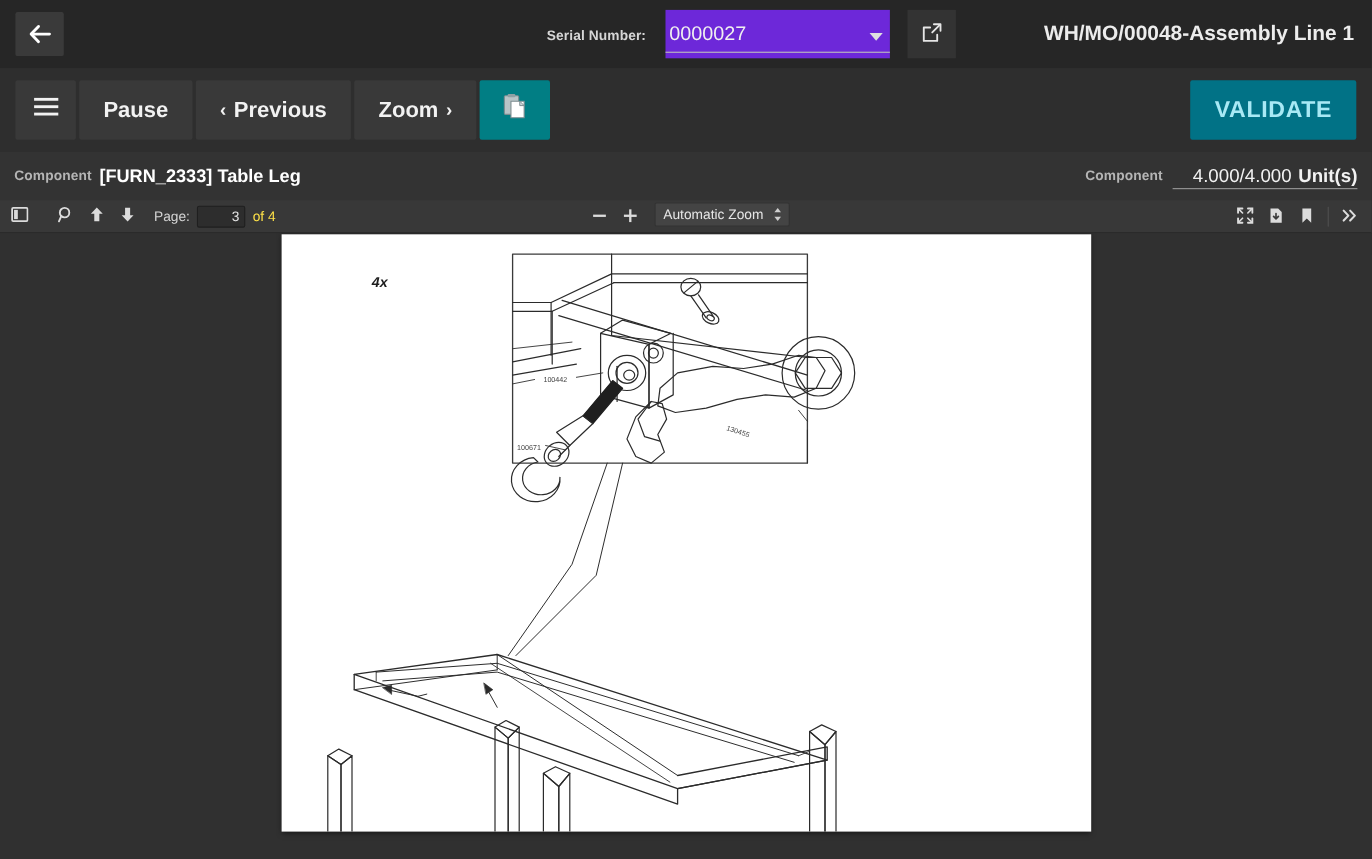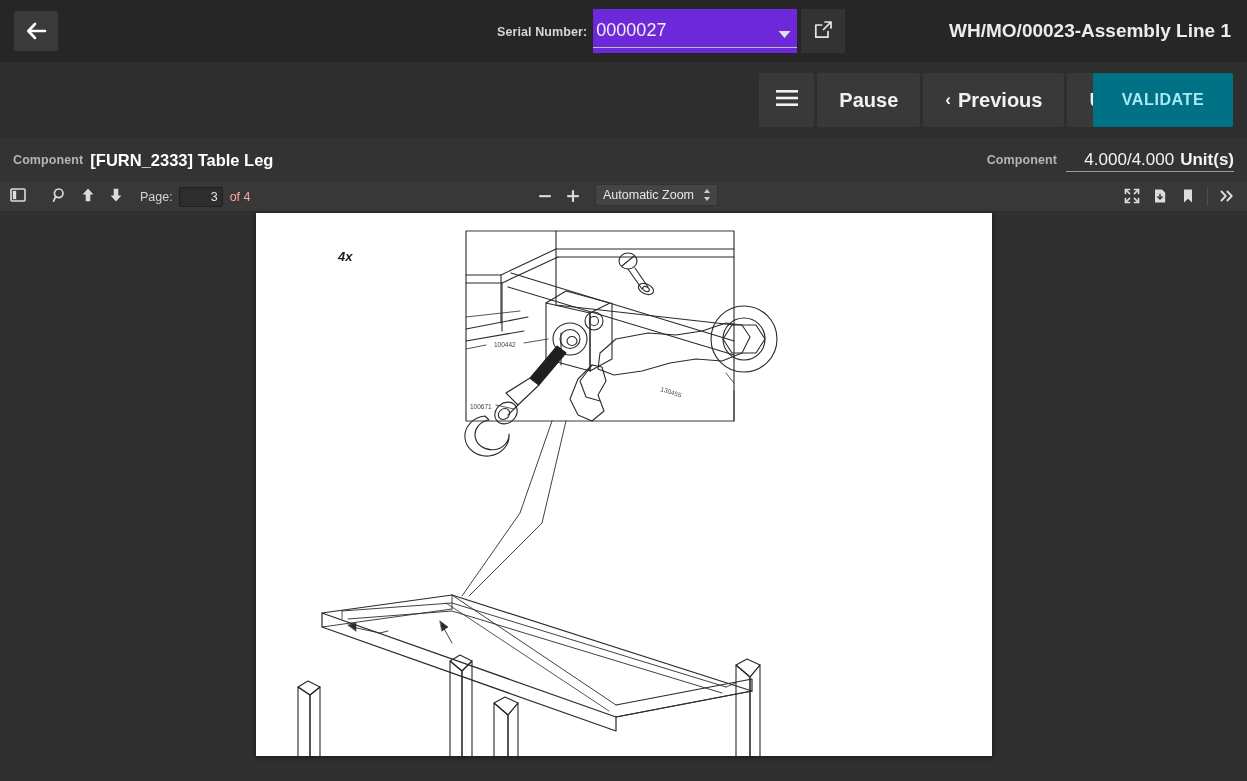--- a/index.html
+++ b/index.html
@@ -54,20 +54,21 @@
     margin-left: 14px;
     white-space: nowrap;
     letter-spacing: 0.1px;
   }
   .serial-group {
     position: absolute;
     left: 497px; top: 9px;
     display: flex;
     align-items: flex-start;
     height: 44px;
+    gap: 12px;
   }
   .serial-label {
     color: #d6d6d6;
     font-size: 12.5px;
     font-weight: bold;
     margin-top: 16px;
     white-space: nowrap;
     letter-spacing: 0.1px;
   }
   .serial-input-wrap {
@@ -123,21 +124,20 @@
   
   .action-bar {
     position: absolute;
     left: 0; top: 62px;
     width: 1247px; height: 76px;
     background: #2e2e2e;
     display: flex;
     align-items: center;
     box-sizing: border-box;
     padding: 0 14px;
-    justify-content: flex-end;
   }
   .act-btn {
     height: 54px;
     background: #393939;
     border: none;
     border-radius: 2px;
     color: #f2f2f2;
     font-family: "Liberation Sans", sans-serif;
     font-size: 20px;
     font-weight: bold;
@@ -157,21 +157,21 @@
   .validate-btn {
     position: absolute;
     right: 14px; top: 11px;
     height: 54px;
     min-width: 140px;
     background: #017286;
     border: none;
     border-radius: 2px;
     color: #a8e9f5;
     font-family: "Liberation Sans", sans-serif;
-    font-size: 16px;
+    font-size: 21px;
     font-weight: bold;
     letter-spacing: 0.6px;
     cursor: pointer;
     padding: 0 22px;
   }
 
   
   .detail-bar {
     position: absolute;
     left: 0; top: 138px;
@@ -317,21 +317,21 @@
     border-radius: 2px;
     color: #e2e2e2;
     font-size: 12.5px;
     font-family: "Liberation Sans", sans-serif;
     text-align: right;
     padding: 0 4px;
     box-sizing: border-box;
     outline: none;
   }
   .page-total {
-    color: #fca5a5;
+    color: #fde047;
     font-size: 12.5px;
     margin-left: 7px;
     white-space: nowrap;
   }
   .zoom-group {
     position: absolute;
     left: 531px; top: 2px;
     display: flex;
     align-items: flex-start;
   }
@@ -415,42 +415,42 @@
         <span>
           <svg width="20" height="20" viewBox="0 0 20 20" aria-hidden="true">
             <path d="M12 2 H18 V8" stroke="#e6e6e6" stroke-width="1.7" fill="none" stroke-linecap="round" stroke-linejoin="round"></path>
             <path d="M17.6 2.4 L10.5 9.5" stroke="#e6e6e6" stroke-width="1.7" fill="none" stroke-linecap="round"></path>
             <path d="M15 11.5 V17.2 H2.8 V5 H8.6" stroke="#e6e6e6" stroke-width="1.7" fill="none" stroke-linecap="round" stroke-linejoin="round"></path>
           </svg>
         </span>
       </button>
     </div>
 
-    <div class="header-right">WH/MO/00023-Assembly Line 1</div>
+    <div class="header-right">WH/MO/00048-Assembly Line 1</div>
   </div>
 
   <div class="action-bar">
     <button class="act-btn icon-only">
       <span>
         <svg width="24" height="18" viewBox="0 0 24 18" aria-hidden="true">
           <rect x="1" y="1" width="22" height="2.6" fill="#f2f2f2"></rect>
           <rect x="1" y="7.7" width="22" height="2.6" fill="#f2f2f2"></rect>
           <rect x="1" y="14.4" width="22" height="2.6" fill="#f2f2f2"></rect>
         </svg>
       </span>
     </button>
     <button class="act-btn">
       <span>Pause</span>
     </button>
     <button class="act-btn">
       <span class="chev left">‹</span>
       <span>Previous</span>
     </button>
     <button class="act-btn">
-      <span>Unit</span>
+      <span>Zoom</span>
       <span class="chev right">›</span>
     </button>
     <button class="act-btn teal">
       <span>
         <svg width="26" height="26" viewBox="0 0 26 26" aria-hidden="true">
           <rect x="3.5" y="3" width="13" height="17" rx="1" fill="#b9c4c7" stroke="#7d8c90" stroke-width="1"></rect>
           <rect x="6.5" y="1.5" width="7" height="3" rx="1" fill="#8fa0a4"></rect>
           <path d="M9.5 8 H21.5 V23 H9.5 Z" fill="#ffffff" stroke="#7d8c90" stroke-width="1"></path>
           <path d="M17.5 8 L21.5 12 H17.5 Z" fill="#cfd8da" stroke="#7d8c90" stroke-width="0.9" stroke-linejoin="round"></path>
         </svg>

